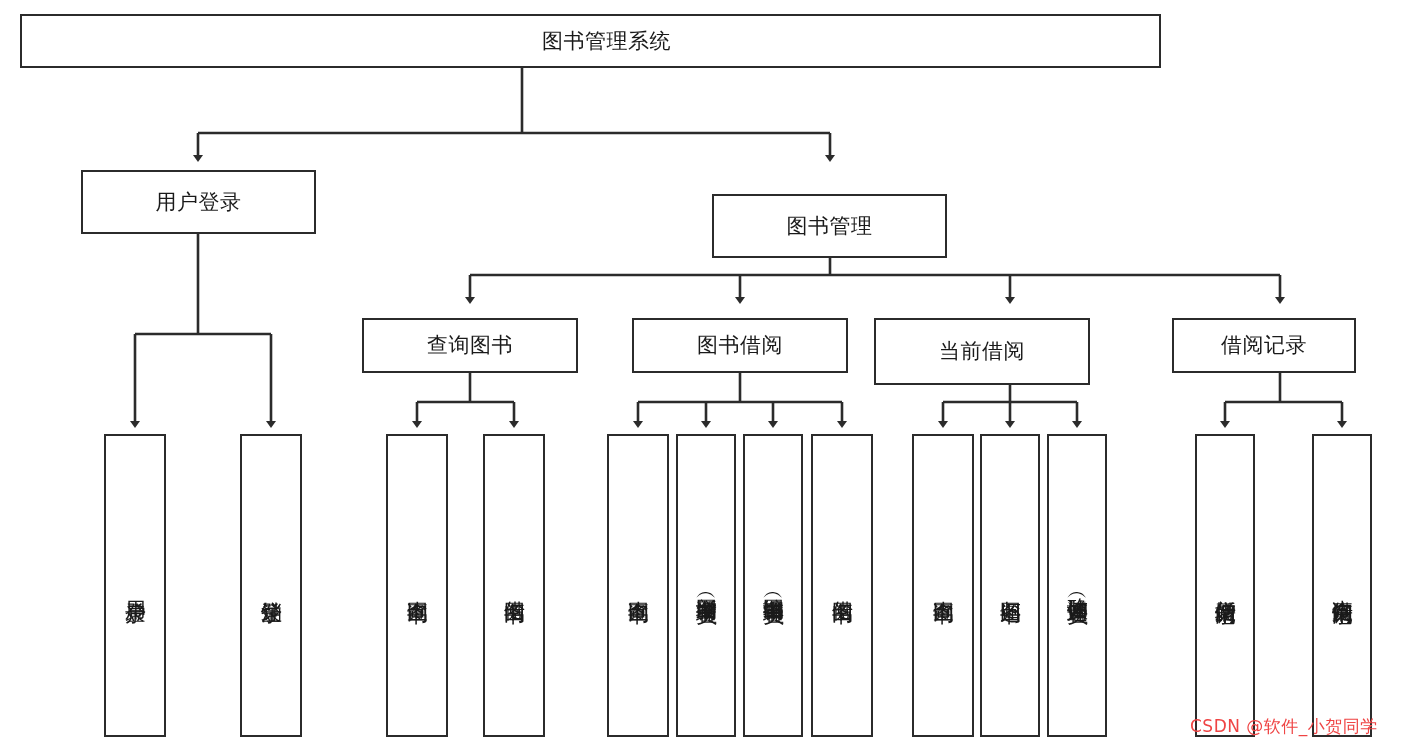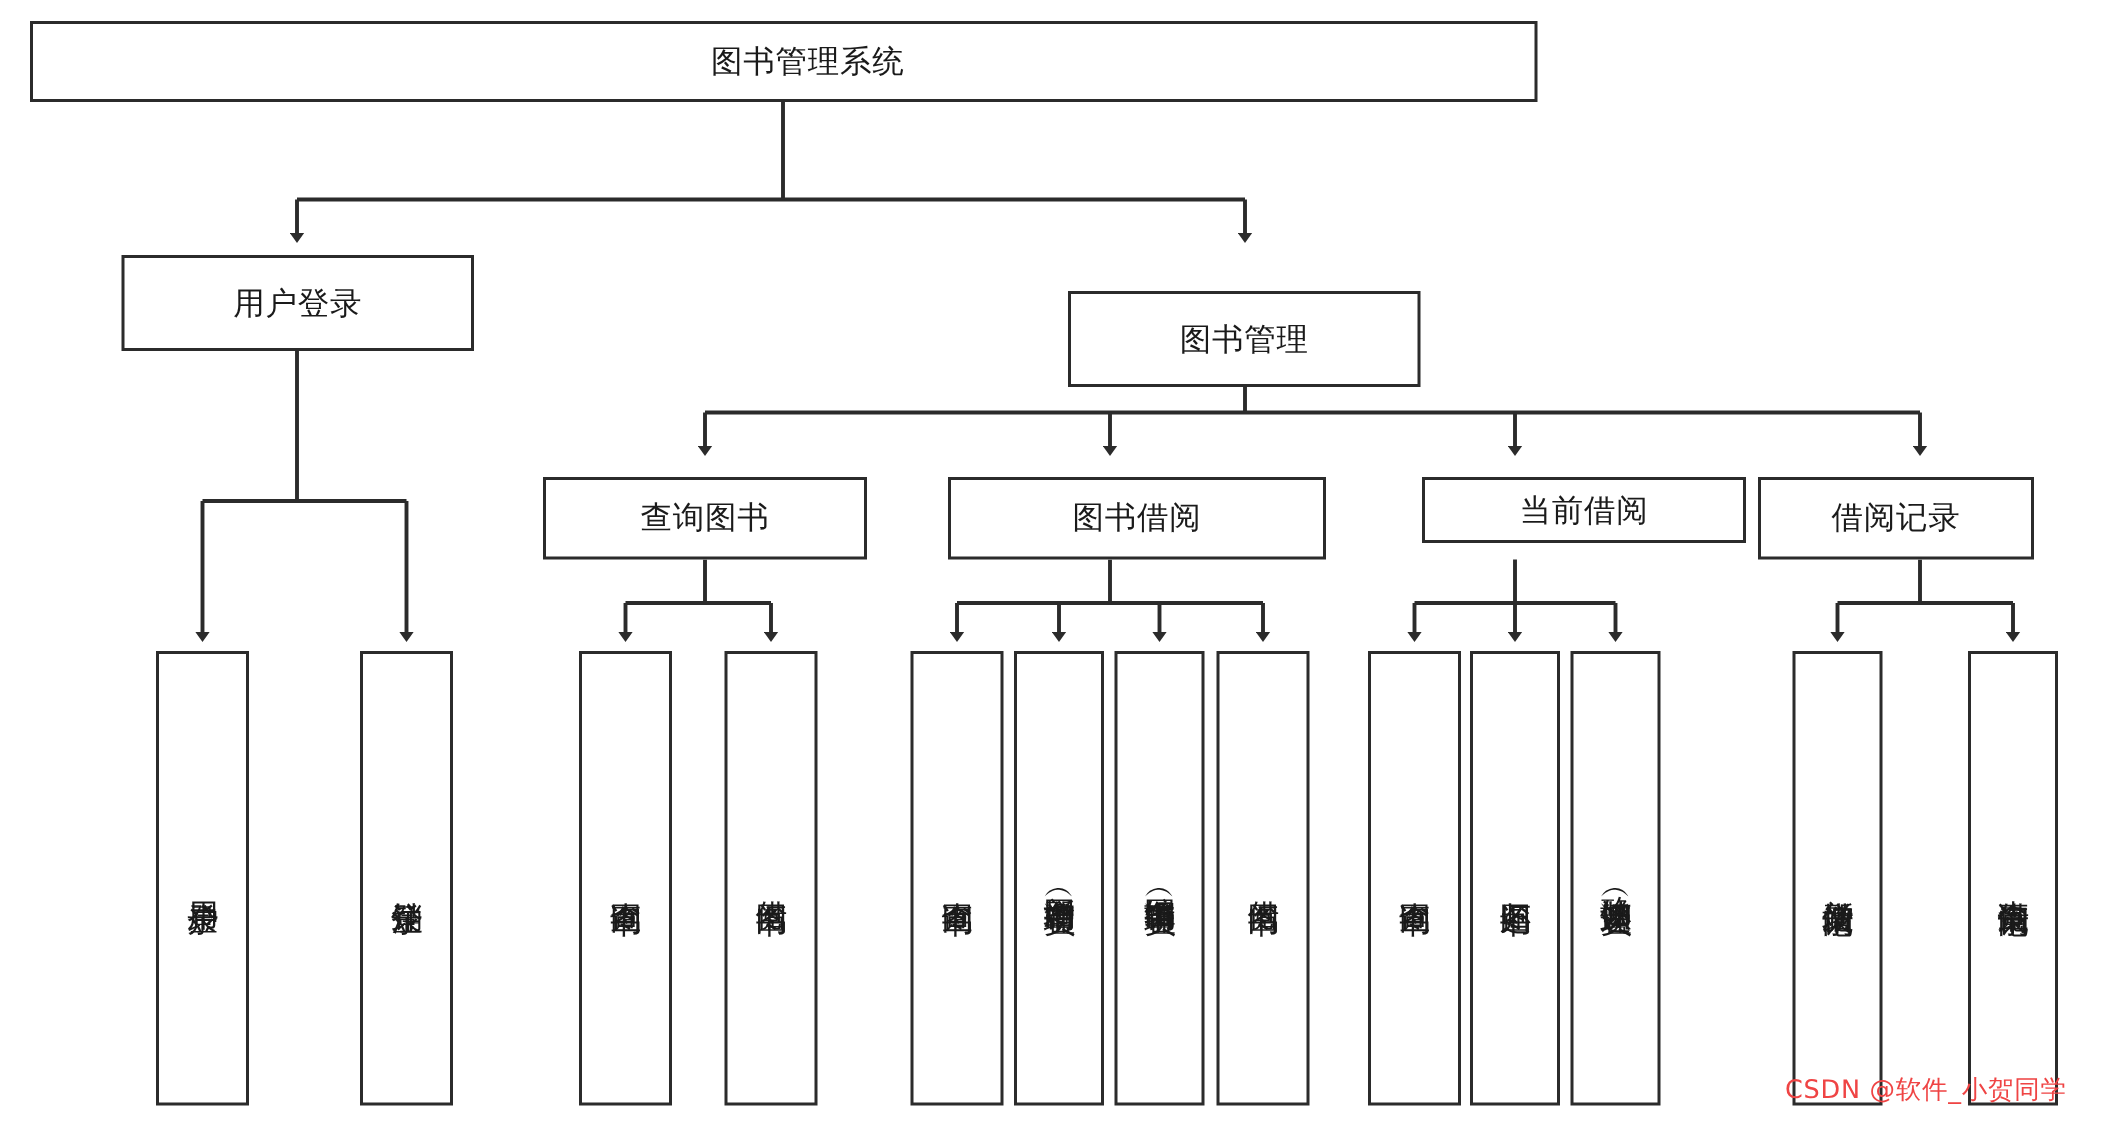--- a/index.html
+++ b/index.html
@@ -109,38 +109,38 @@
       <path d="M1010,402 L1010,424" marker-end="url(#arrow)"></path>
       <path d="M1077,402 L1077,424" marker-end="url(#arrow)"></path>
 
       <path d="M1280,373 L1280,402"></path>
       <path d="M1225,402 L1342,402"></path>
       <path d="M1225,402 L1225,424" marker-end="url(#arrow)"></path>
       <path d="M1342,402 L1342,424" marker-end="url(#arrow)"></path>
     </g>
   </svg>
 
-  <div class="node" style="left:20px; top:14px; width:1005px; height:54px;padding-left:32px;">
+  <div class="node" style="left:20px; top:14px; width:1141px; height:54px;padding-left:32px;">
     <span class="label">图书管理系统</span>
   </div>
 
   <div class="node" style="left:81px; top:170px; width:235px; height:64px;">
     <span class="label">用户登录</span>
   </div>
   <div class="node" style="left:712px; top:170px; width:235px; height:64px;margin-top:24px;">
     <span class="label">图书管理</span>
   </div>
 
   <div class="node" style="left:362px; top:318px; width:216px; height:55px;">
     <span class="label">查询图书</span>
   </div>
-  <div class="node" style="left:632px; top:318px; width:252px; height:55px;">
+  <div class="node" style="left:632px; top:318px; width:216px; height:55px;">
     <span class="label">图书借阅</span>
   </div>
-  <div class="node" style="left:948px; top:318px; width:216px; height:44px;">
+  <div class="node" style="left:874px; top:318px; width:216px; height:67px;">
     <span class="label">当前借阅</span>
   </div>
   <div class="node" style="left:1172px; top:318px; width:184px; height:55px;">
     <span class="label">借阅记录</span>
   </div>
 
   <div class="node leaf" style="left:104px; top:434px; width:62px; height:303px;">
     <span class="label">用户登录</span>
   </div>
   <div class="node leaf" style="left:240px; top:434px; width:62px; height:303px;">

